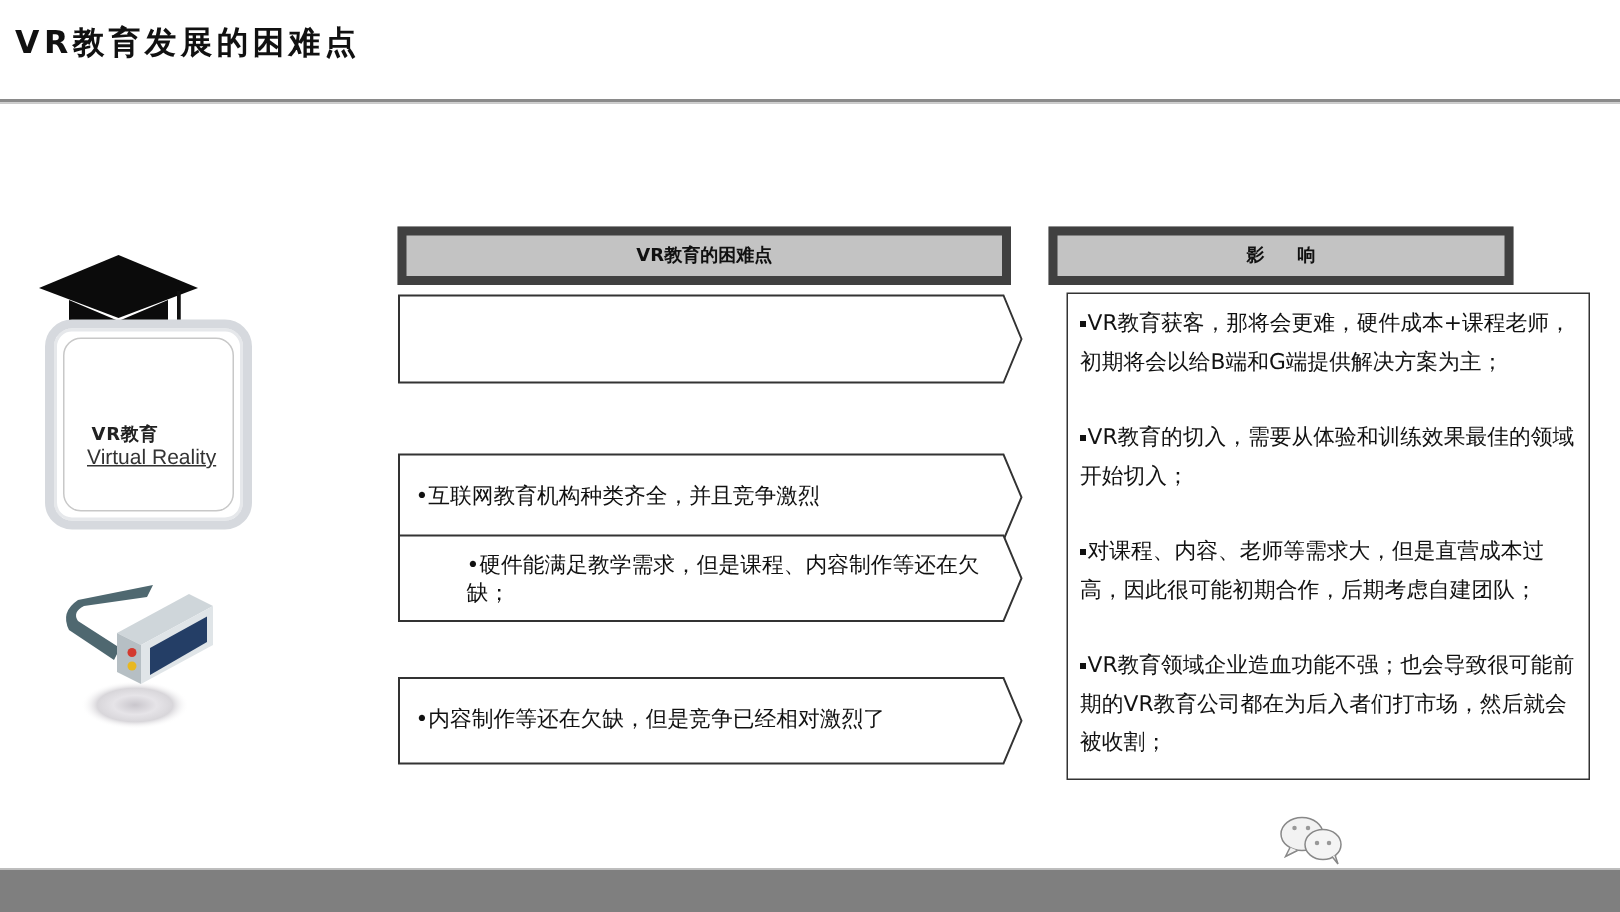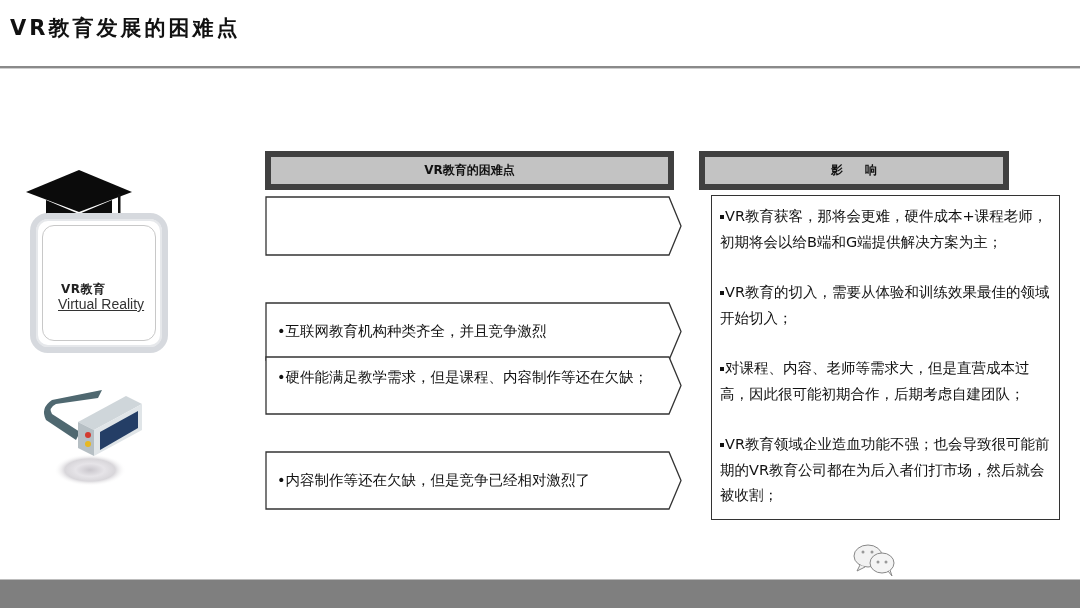--- a/index.html
+++ b/index.html
@@ -126,21 +126,21 @@
   <svg width="418" height="59">
     <polygon points="1,1 404,1 416,29.5 404,58 1,58" fill="#fff" stroke="#333" stroke-width="1.3"></polygon>
   </svg>
   <div class="arrow-text" style="top:20px;">•互联网教育机构种类齐全，并且竞争激烈</div>
 </div>
 
 <div class="arrow-row" style="top:356px;height:59px;">
   <svg width="418" height="59">
     <polygon points="1,1 404,1 416,29.5 404,58 1,58" fill="#fff" stroke="#333" stroke-width="1.3"></polygon>
   </svg>
-  <div class="arrow-text" style="top:12px;">•硬件能满足教学需求，但是课程、内容制作等还在欠缺；</div>
+  <div class="arrow-text" style="top:12px;margin-left:34px;">•硬件能满足教学需求，但是课程、内容制作等还在欠缺；</div>
 </div>
 
 <div class="arrow-row" style="top:451px;height:59px;">
   <svg width="418" height="59">
     <polygon points="1,1 404,1 416,29.5 404,58 1,58" fill="#fff" stroke="#333" stroke-width="1.3"></polygon>
   </svg>
   <div class="arrow-text" style="top:20px;">•内容制作等还在欠缺，但是竞争已经相对激烈了</div>
 </div>
 
 <div class="impact-box">

